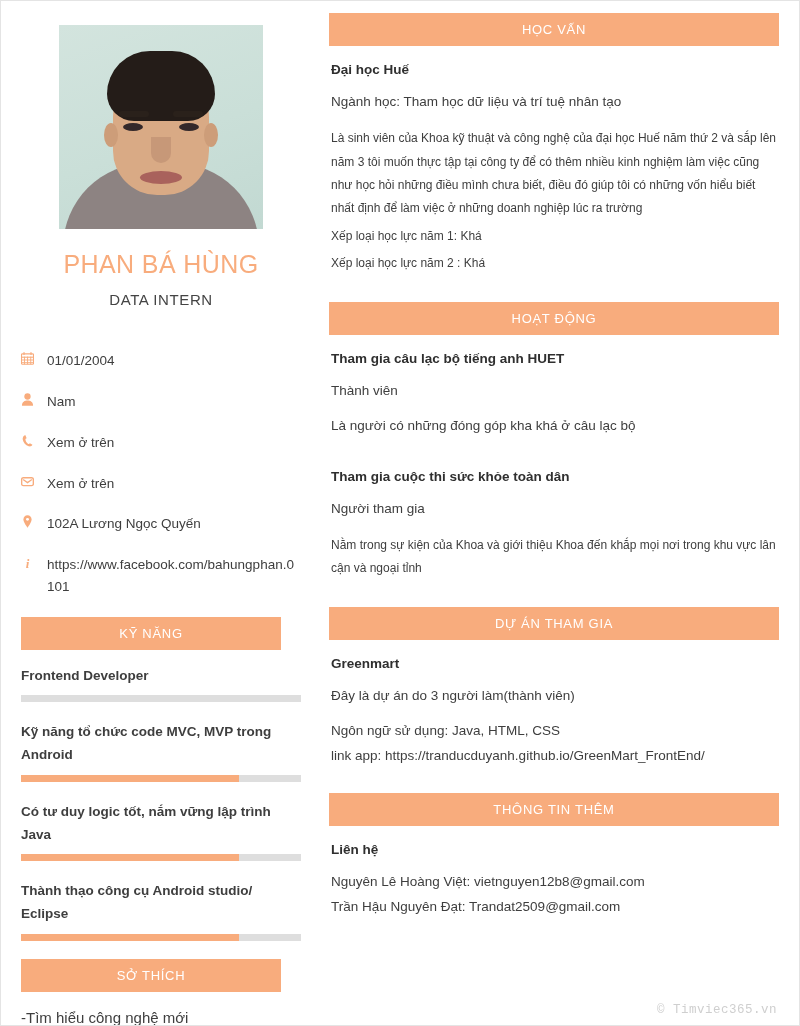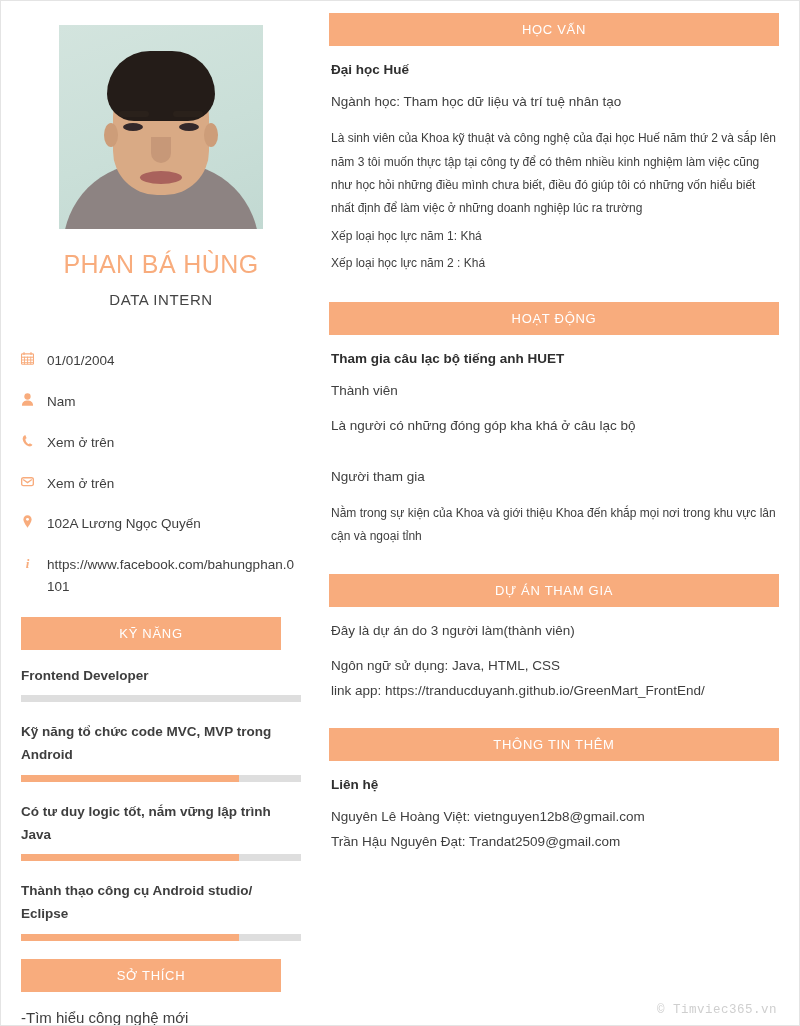--- a/index.html
+++ b/index.html
@@ -391,28 +391,30 @@
 
       <div class="bar bar-right spaced">HOẠT ĐỘNG</div>
       <div class="sec-body">
         <div>
           <div class="entry-title">Tham gia câu lạc bộ tiếng anh HUET</div>
           <div class="entry-line">Thành viên</div>
           <div class="entry-line">Là người có những đóng góp kha khá ở câu lạc bộ</div>
         </div>
         <div class="entry-gap"></div>
         <div>
+          <div class="entry-title">Tham gia cuộc thi sức khỏe toàn dân</div>
           <div class="entry-line">Người tham gia</div>
           <div class="entry-para">Nằm trong sự kiện của Khoa và giới thiệu Khoa đến khắp mọi nơi trong khu vực lân cận và ngoại tỉnh</div>
         </div>
       </div>
 
       <div class="bar bar-right spaced">DỰ ÁN THAM GIA</div>
       <div class="sec-body">
         <div>
+          <div class="entry-title">Greenmart</div>
           <div class="entry-line">Đây là dự án do 3 người làm(thành viên)</div>
           <div class="entry-line tight">Ngôn ngữ sử dụng: Java, HTML, CSS</div>
           <div class="entry-line">link app: https://tranducduyanh.github.io/GreenMart_FrontEnd/</div>
         </div>
       </div>
 
       <div class="bar bar-right spaced">THÔNG TIN THÊM</div>
       <div class="sec-body">
         <div class="entry-title">Liên hệ</div>
         <div class="entry-line tight">Nguyên Lê Hoàng Việt: vietnguyen12b8@gmail.com</div>

